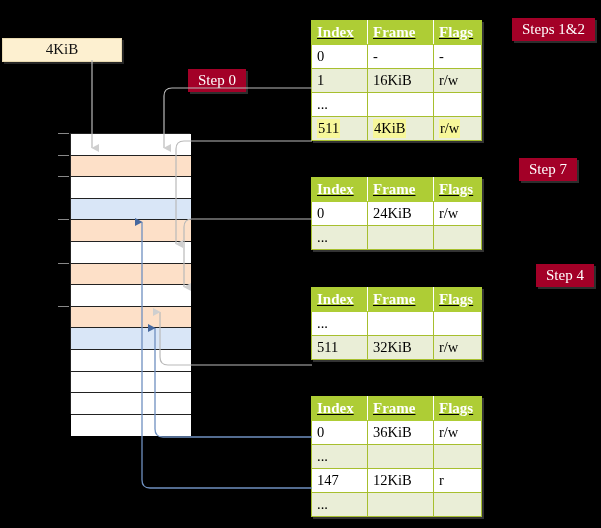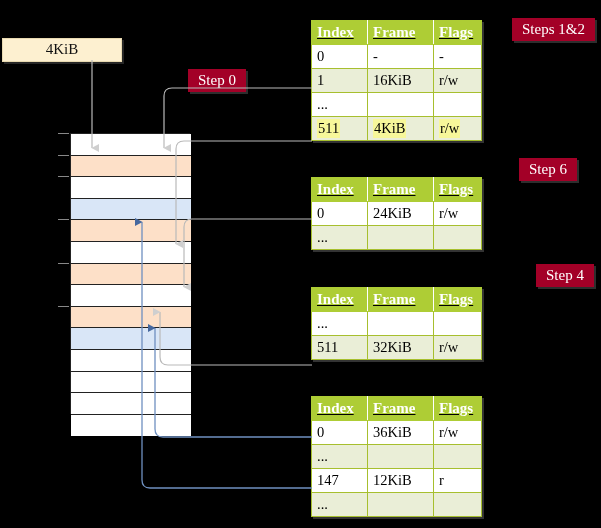--- a/index.html
+++ b/index.html
@@ -283,21 +283,21 @@
             <td></td>
             <td></td>
           </tr>
         </tbody>
       </table>
     </div>
 
   <div id="badges-host">
       <div class="badge" style="left: 188px; top: 40px; margin-top: 29px;">Step 0</div>
       <div class="badge" style="left: 512px; top: 18px;">Steps 1&amp;2</div>
-      <div class="badge" style="left: 519px; top: 158px;">Step 6</div>
+      <div class="badge" style="left: 519px; top: 158px;">Step 7</div>
       <div class="badge" style="left: 536px; top: 264px;">Step 4</div>
     </div>
 
   <svg id="wires" viewBox="0 0 601 528" xmlns="http://www.w3.org/2000/svg">
     <defs>
       <marker id="ar-gray" markerWidth="9" markerHeight="9" refX="4.5" refY="7.6" orient="auto" markerUnits="userSpaceOnUse">
         <path d="M0.6,0.6 L4.5,8.2 L8.4,0.6 Z" fill="#cfcfcf"></path>
       </marker>
       <marker id="ar-gray-up" markerWidth="9" markerHeight="9" refX="4.5" refY="7.6" orient="auto" markerUnits="userSpaceOnUse">
         <path d="M0.6,0.6 L4.5,8.2 L8.4,0.6 Z" fill="#cfcfcf"></path>

